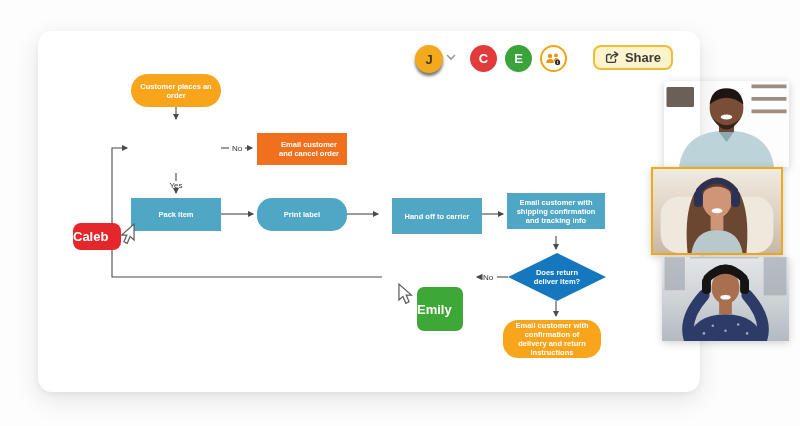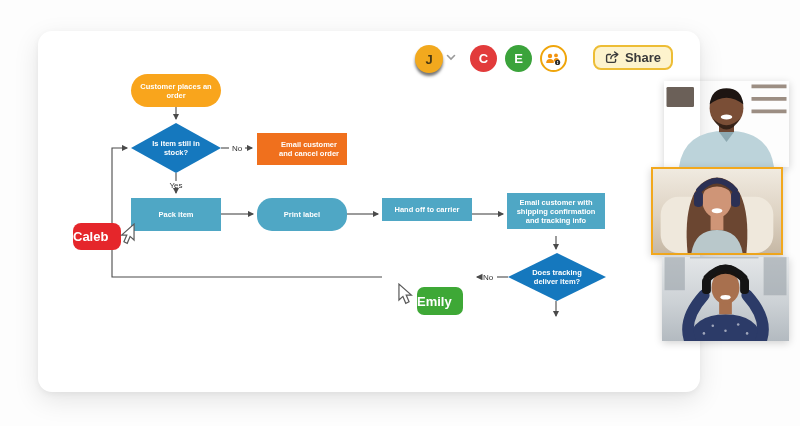--- a/index.html
+++ b/index.html
@@ -30,33 +30,33 @@
   .terminator{background:#F9A51C;border-radius:17px;padding:6px 9px;}
   .proc-teal{background:#4FA7C5;padding:2px 6px;}
   .proc-orange{background:#F0701D;padding:2px 6px;}
   .decision{background:#1578BE;clip-path:polygon(50% 0,100% 50%,50% 100%,0 50%);padding:0 15px;}
 
   .n-start{left:131px;top:74px;width:90px;height:33px;}
   .n-stock{left:131px;top:123px;width:90px;height:50px;}
   .n-cancel{left:257px;top:133px;width:90px;height:32px;padding-left:20px;}
   .n-pack{left:131px;top:198px;width:90px;height:33px;}
   .n-print{left:257px;top:198px;width:90px;height:33px;border-radius:15px;}
-  .n-handoff{left:382px;top:198px;width:90px;height:23px;}
+  .n-handoff{left:392px;top:198px;width:90px;height:36px;}
   .n-shipmail{left:507px;top:193px;width:98px;height:36px;justify-content:center;}
   .n-deliver{left:508px;top:253px;width:98px;height:48px;}
   .n-notify{left:382px;top:261px;width:90px;height:33px;}
   .n-end{left:503px;top:320px;width:98px;height:38px;border-radius:15px;}
 
   .connectors{position:absolute;left:0;top:0;width:800px;height:426px;z-index:2;}
 
   
   .cursor-badge{position:absolute;display:flex;align-items:center;justify-content:flex-start;
     color:#fff;font-weight:bold;font-size:13px;border-radius:8px;z-index:5;}
   .badge-caleb{left:73px;top:223px;width:48px;height:27px;background:#E5262B;}
-  .badge-emily{left:417px;top:287px;width:46px;height:28px;background:#3EA836;border-radius:7px;}
+  .badge-emily{left:417px;top:287px;width:46px;height:44px;background:#3EA836;border-radius:7px;}
   .cursor-svg{position:absolute;z-index:5;}
   .cur-caleb{left:119px;top:223px;transform:scaleX(-1);}
   .cur-emily{left:396px;top:283px;}
 
   
   .tile{position:absolute;overflow:hidden;z-index:7;box-shadow:0 2px 8px rgba(0,0,0,.18);}
   .tile svg{position:absolute;left:0;bottom:0;width:100%;height:100%;}
   .tile-1{left:664px;top:81px;width:125px;height:86px;
     background:radial-gradient(circle at 72% 18%,#a8induced 0,#a88963 0,#8a6a4e 45%,#63452f 100%);}
   .tile-2{left:651px;top:167px;width:132px;height:88px;border:2px solid #F2A81D;
@@ -127,40 +127,40 @@
     <g font-size="8" fill="#333" text-anchor="middle" font-family="Liberation Sans, sans-serif">
       <text x="237" y="151">No</text>
       <text x="176" y="188">Yes</text>
       <text x="488" y="280">No</text>
     </g>
   </svg>
 
   <div class="node terminator n-start">
     <span>Customer places an order</span>
   </div>
-  <div class="node decision n-stock">
-    <span>Is item still in stock?</span>
-  </div>
   <div class="node proc-orange n-cancel">
     <span>Email customer and cancel order</span>
   </div>
   <div class="node proc-teal n-pack">
     <span>Pack item</span>
   </div>
   <div class="node proc-teal n-print">
     <span>Print label</span>
   </div>
   <div class="node proc-teal n-handoff">
     <span>Hand off to carrier</span>
   </div>
   <div class="node proc-teal n-shipmail">
     <span>Email customer with shipping confirmation and tracking info</span>
   </div>
   <div class="node decision n-deliver">
-    <span>Does tracking deliver item?</span>
+    <span>Does return deliver item?</span>
+  </div>
+  <div class="node terminator n-end">
+    <span>Email customer with confirmation of delivery and return instructions</span>
   </div>
 
   <div class="cursor-badge badge-caleb">
     <span>Caleb</span>
   </div>
   <svg class="cursor-svg cur-caleb" width="18" height="22" viewBox="0 0 13 20">
     <path d="M1,1 L1,15.5 L4.6,12.2 L7.2,18.5 L10.2,17.1 L7.6,11 L12.3,11 Z" fill="#fff" stroke="#5a5a5a" stroke-width="1.1"></path>
   </svg>
   <svg class="cursor-svg cur-emily" width="18" height="22" viewBox="0 0 13 20">
     <path d="M1,1 L1,15.5 L4.6,12.2 L7.2,18.5 L10.2,17.1 L7.6,11 L12.3,11 Z" fill="#fff" stroke="#5a5a5a" stroke-width="1.1"></path>

